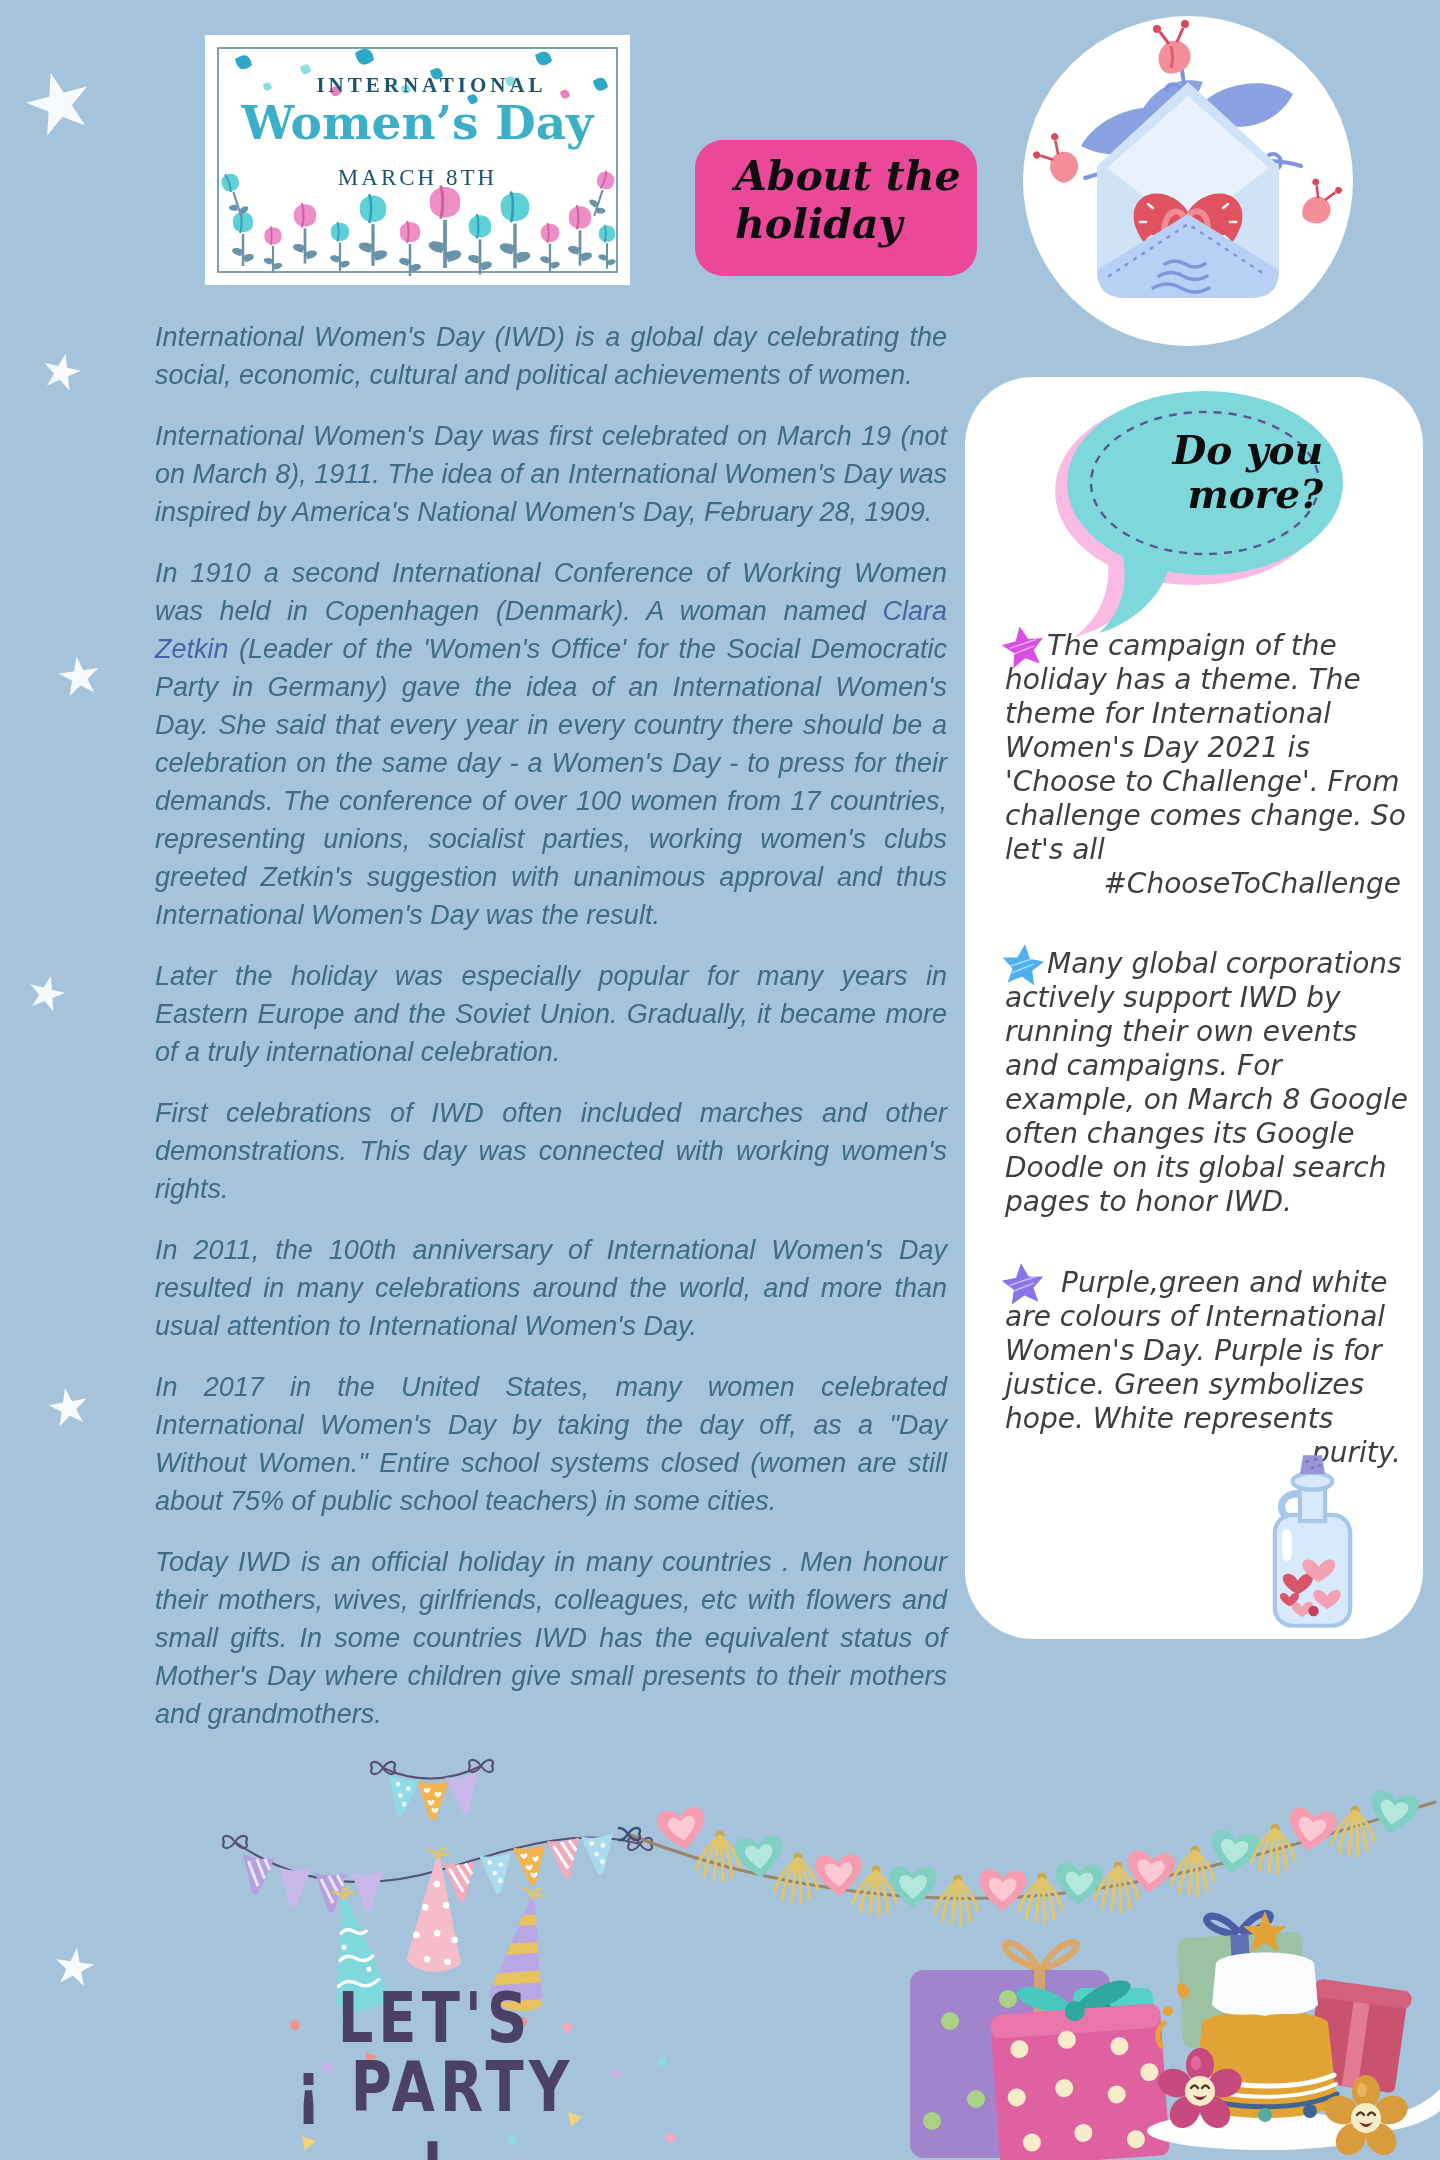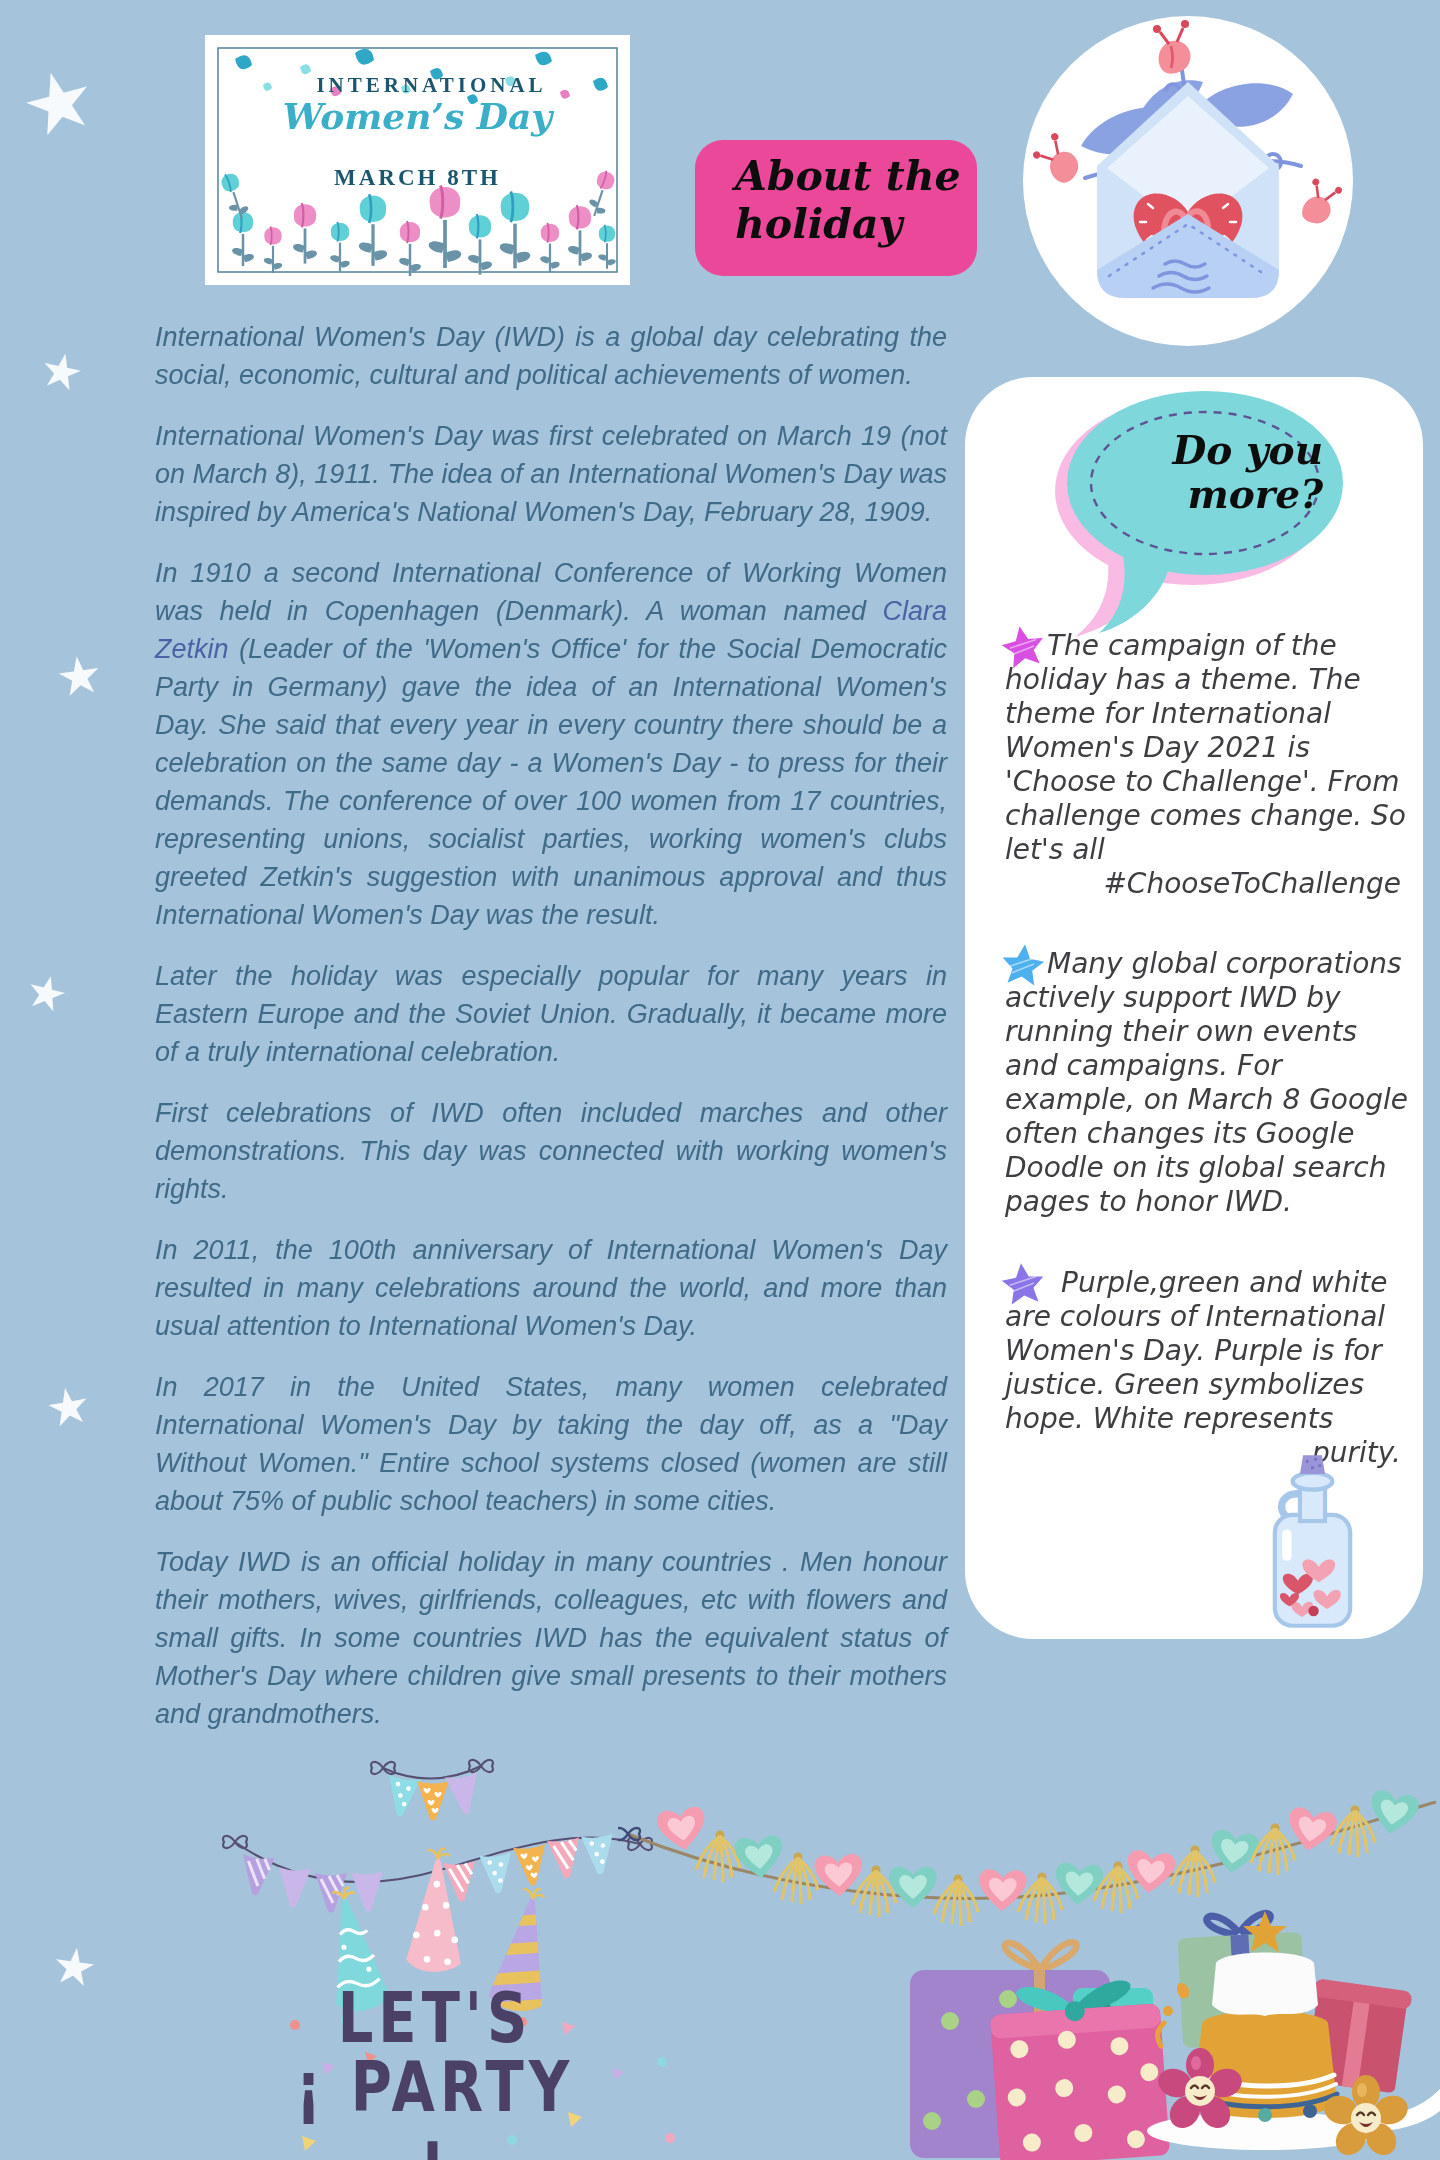--- a/index.html
+++ b/index.html
@@ -7,23 +7,23 @@
           font-family:"Liberation Sans",sans-serif;}
   .abs{position:absolute;}
   
   .wstar{position:absolute;color:#ffffff;opacity:.92;line-height:1;user-select:none;}
   
   .card{left:205px;top:35px;width:425px;height:250px;}
   .card svg{position:absolute;left:0;top:0;}
   .card-kicker{position:absolute;left:0;top:38px;width:425px;text-align:center;
     font-family:"Liberation Serif",serif;font-size:21px;font-weight:700;letter-spacing:4px;color:var(--heading-teal);margin-left:14px;}
   .card-title{position:absolute;left:0;top:60px;width:425px;text-align:center;
-    font-family:"DejaVu Serif",serif;font-style:italic;font-weight:700;font-size:36px;color:var(--script-teal);}
+    font-family:"DejaVu Serif",serif;font-weight:700;font-size:47px;color:var(--script-teal);}
   .card-date{position:absolute;left:0;top:130px;width:425px;text-align:center;
-    font-family:"Liberation Serif",serif;font-size:23px;font-weight:700;letter-spacing:3px;color:var(--heading-teal);}
+    font-family:"Liberation Serif",serif;font-size:23px;font-weight:400;letter-spacing:3px;color:var(--heading-teal);}
   
   .about{left:695px;top:140px;width:282px;height:136px;background:#ec4899;border-radius:28px;}
   .about-text{position:absolute;left:40px;top:12px;font-family:"DejaVu Serif",serif;font-style:italic;font-weight:700;
     font-size:41px;line-height:1.18;color:var(--script-black);}
   
   .circle-illo{left:1023px;top:16px;width:330px;height:330px;}
   
   .article{left:155px;top:318px;width:792px;color:var(--body-text);
     font-style:italic;font-size:27px;line-height:38px;text-align:justify;}
   .article p{margin:0 0 23px 0;}

